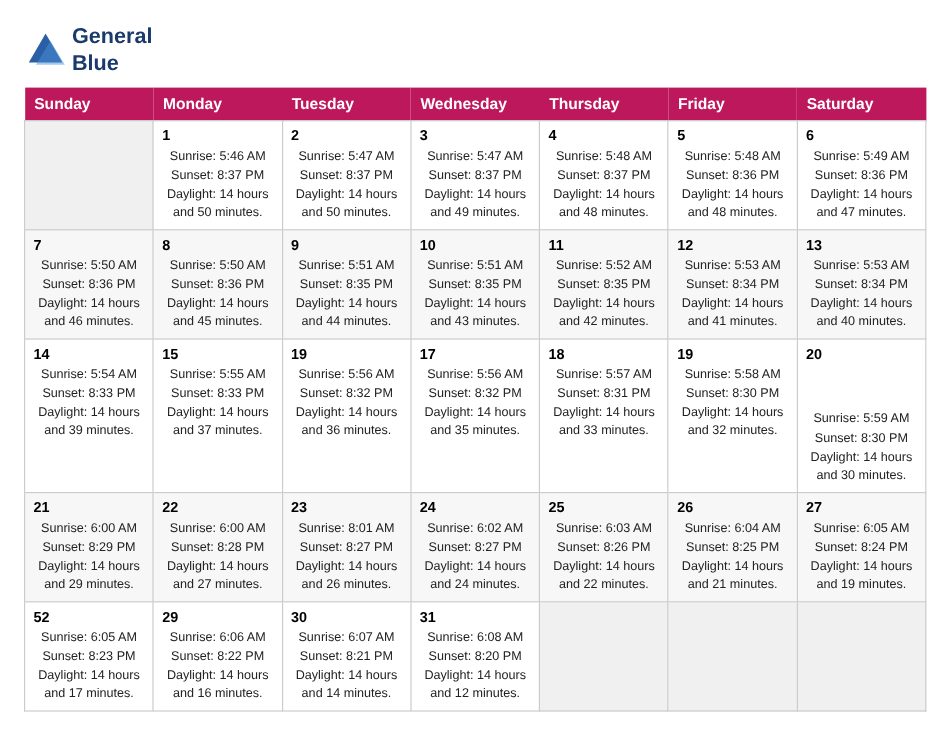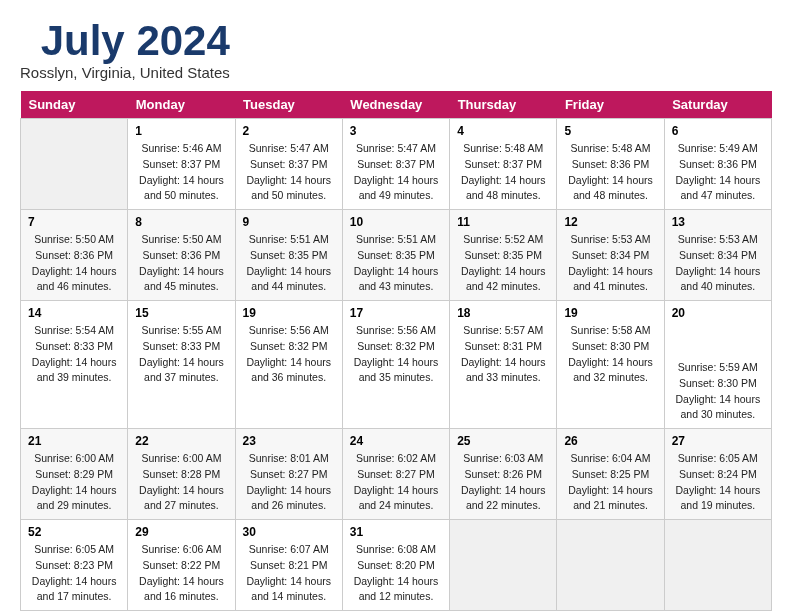--- a/index.html
+++ b/index.html
@@ -82,23 +82,29 @@
       text-align: center;
     }
     td.empty {
       background: #f0f0f0;
     }
   </style>
 </head>
 <body>
 
 <div class="header">
-  <div class="title-block">
-    <div class="month-title">July 2024</div>
-    <div class="location">Rosslyn, Virginia, United States</div>
+  <div class="logo">
+    <svg class="logo-icon" viewBox="0 0 36 36">
+      <polygon points="18,4 32,28 4,28" fill="#2b5fa5"></polygon>
+      <polygon points="22,10 34,30 10,30" fill="#4a90d9" opacity="0.5"></polygon>
+    </svg>
+    <div class="logo-text">
+      <div>General</div>
+      <div>Blue</div>
+    </div>
   </div>
 </div>
 
 <table>
   <thead>
     <tr>
     <th>Sunday</th>
         <th>Monday</th>
         <th>Tuesday</th>
         <th>Wednesday</th>

